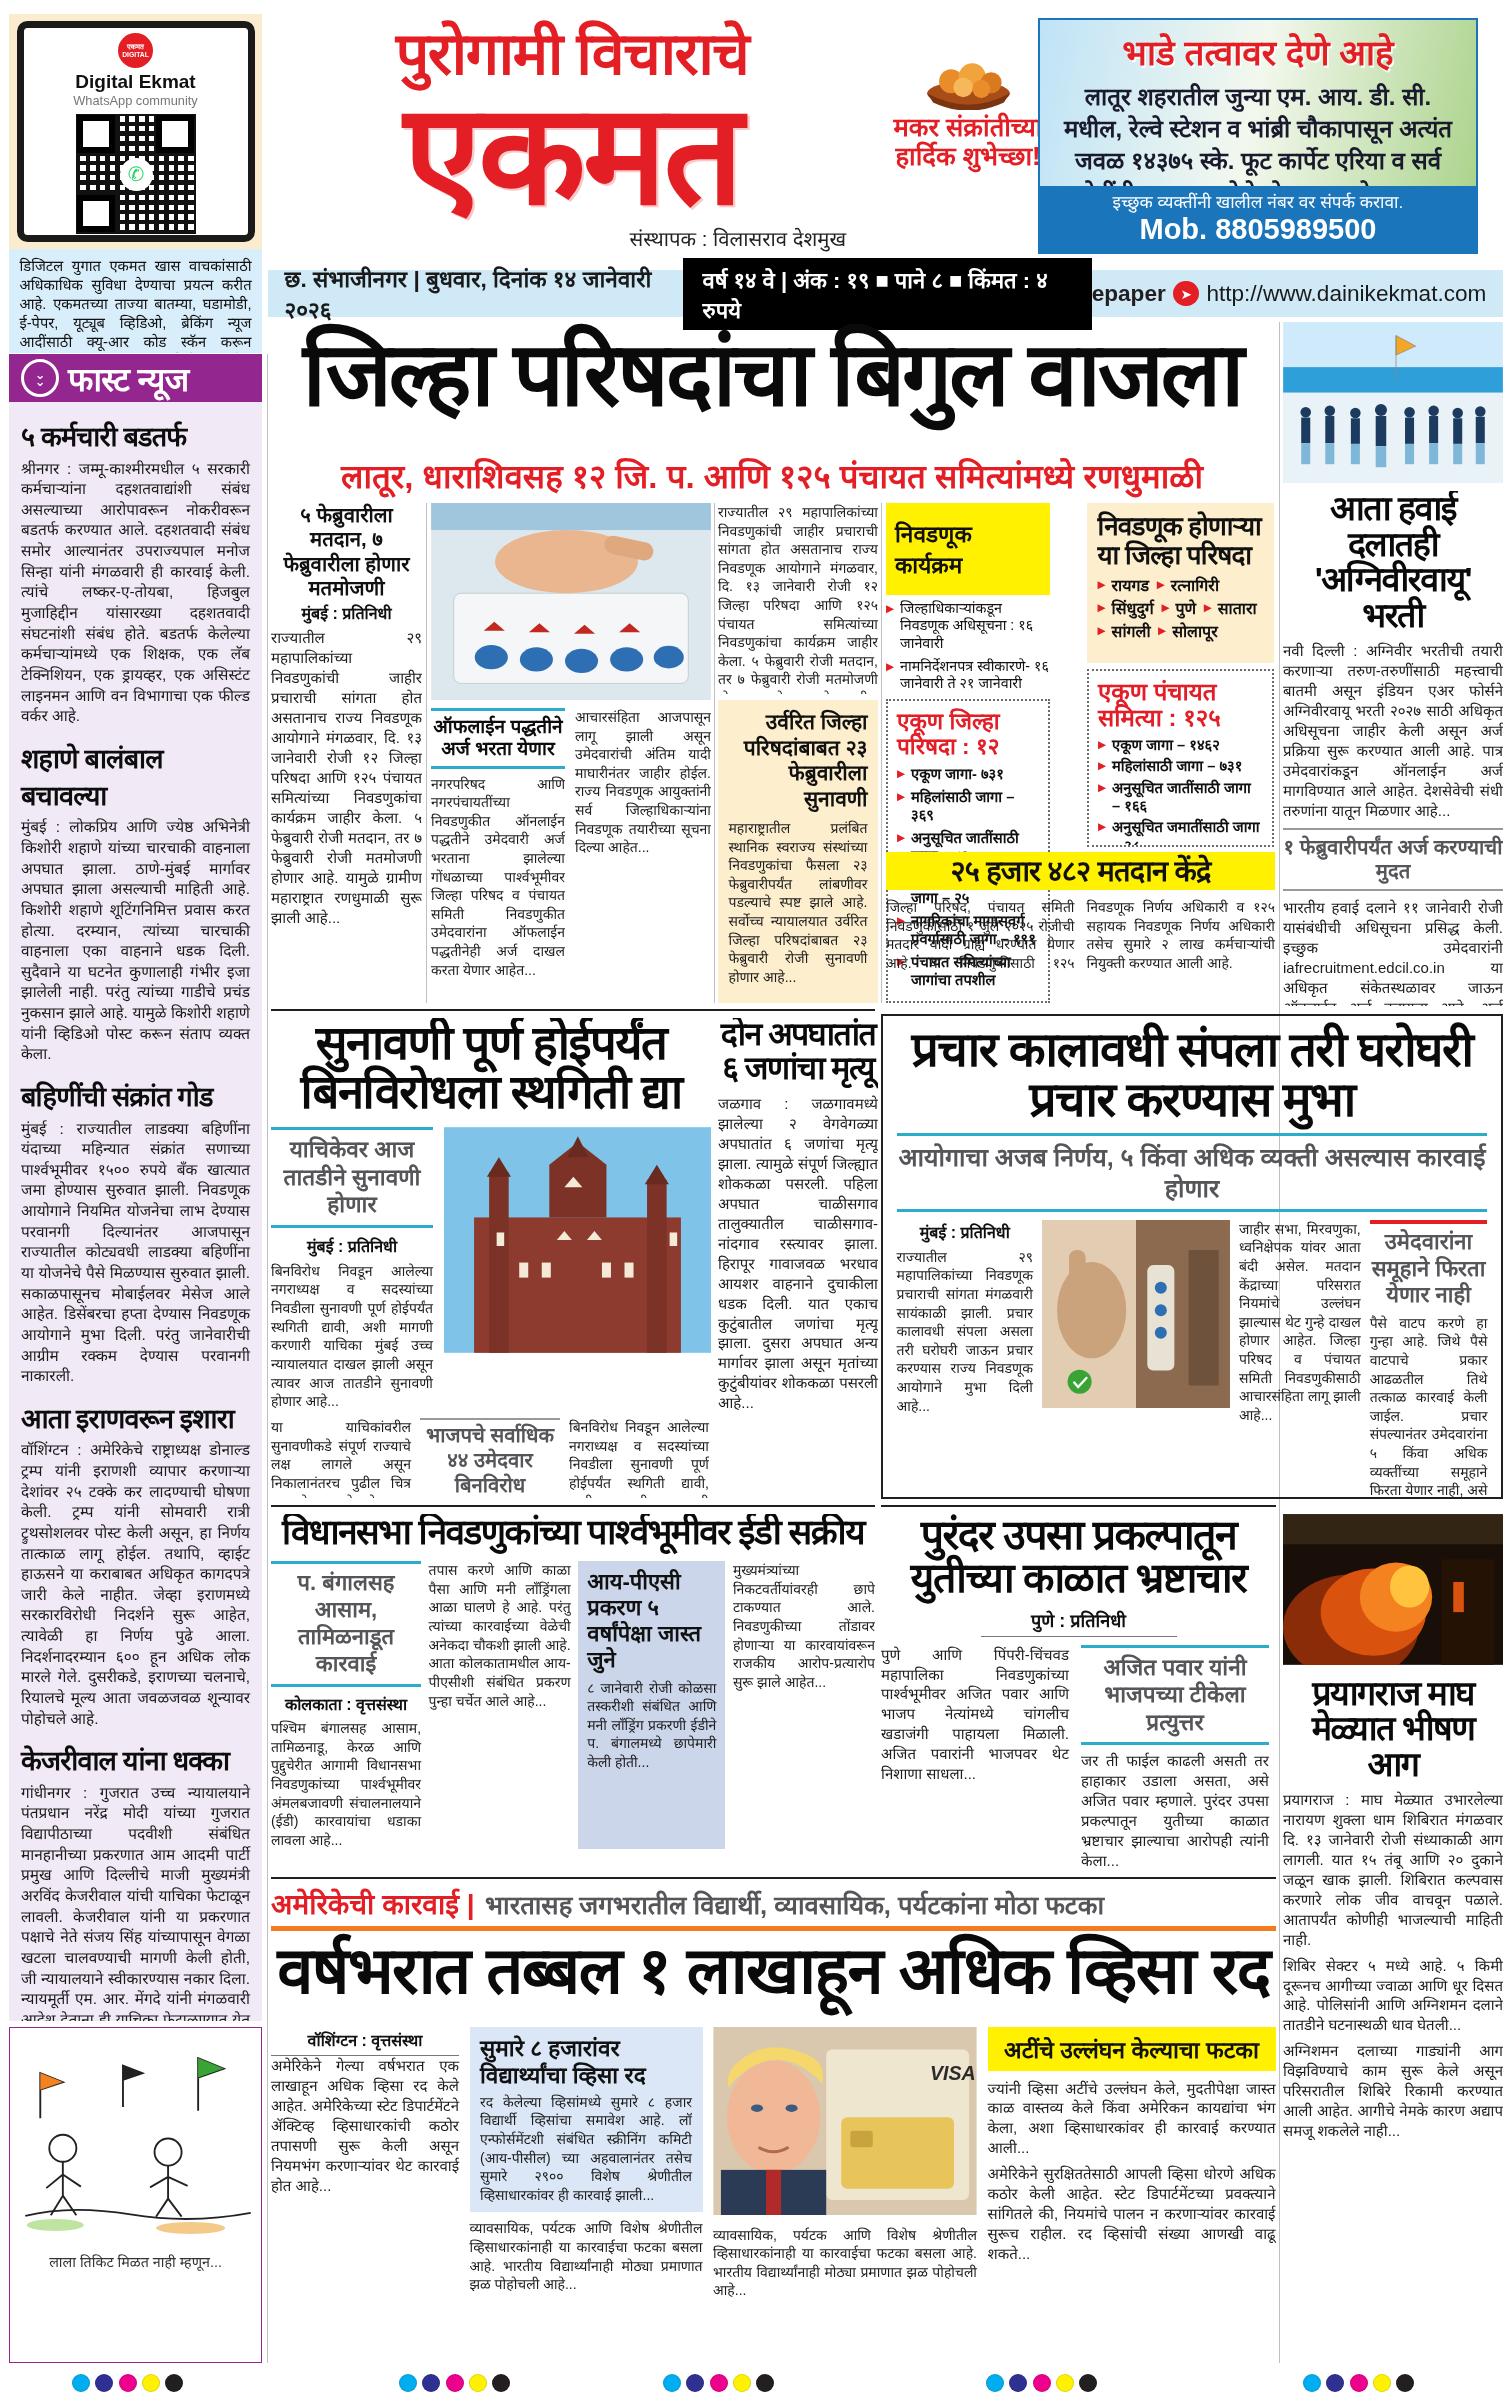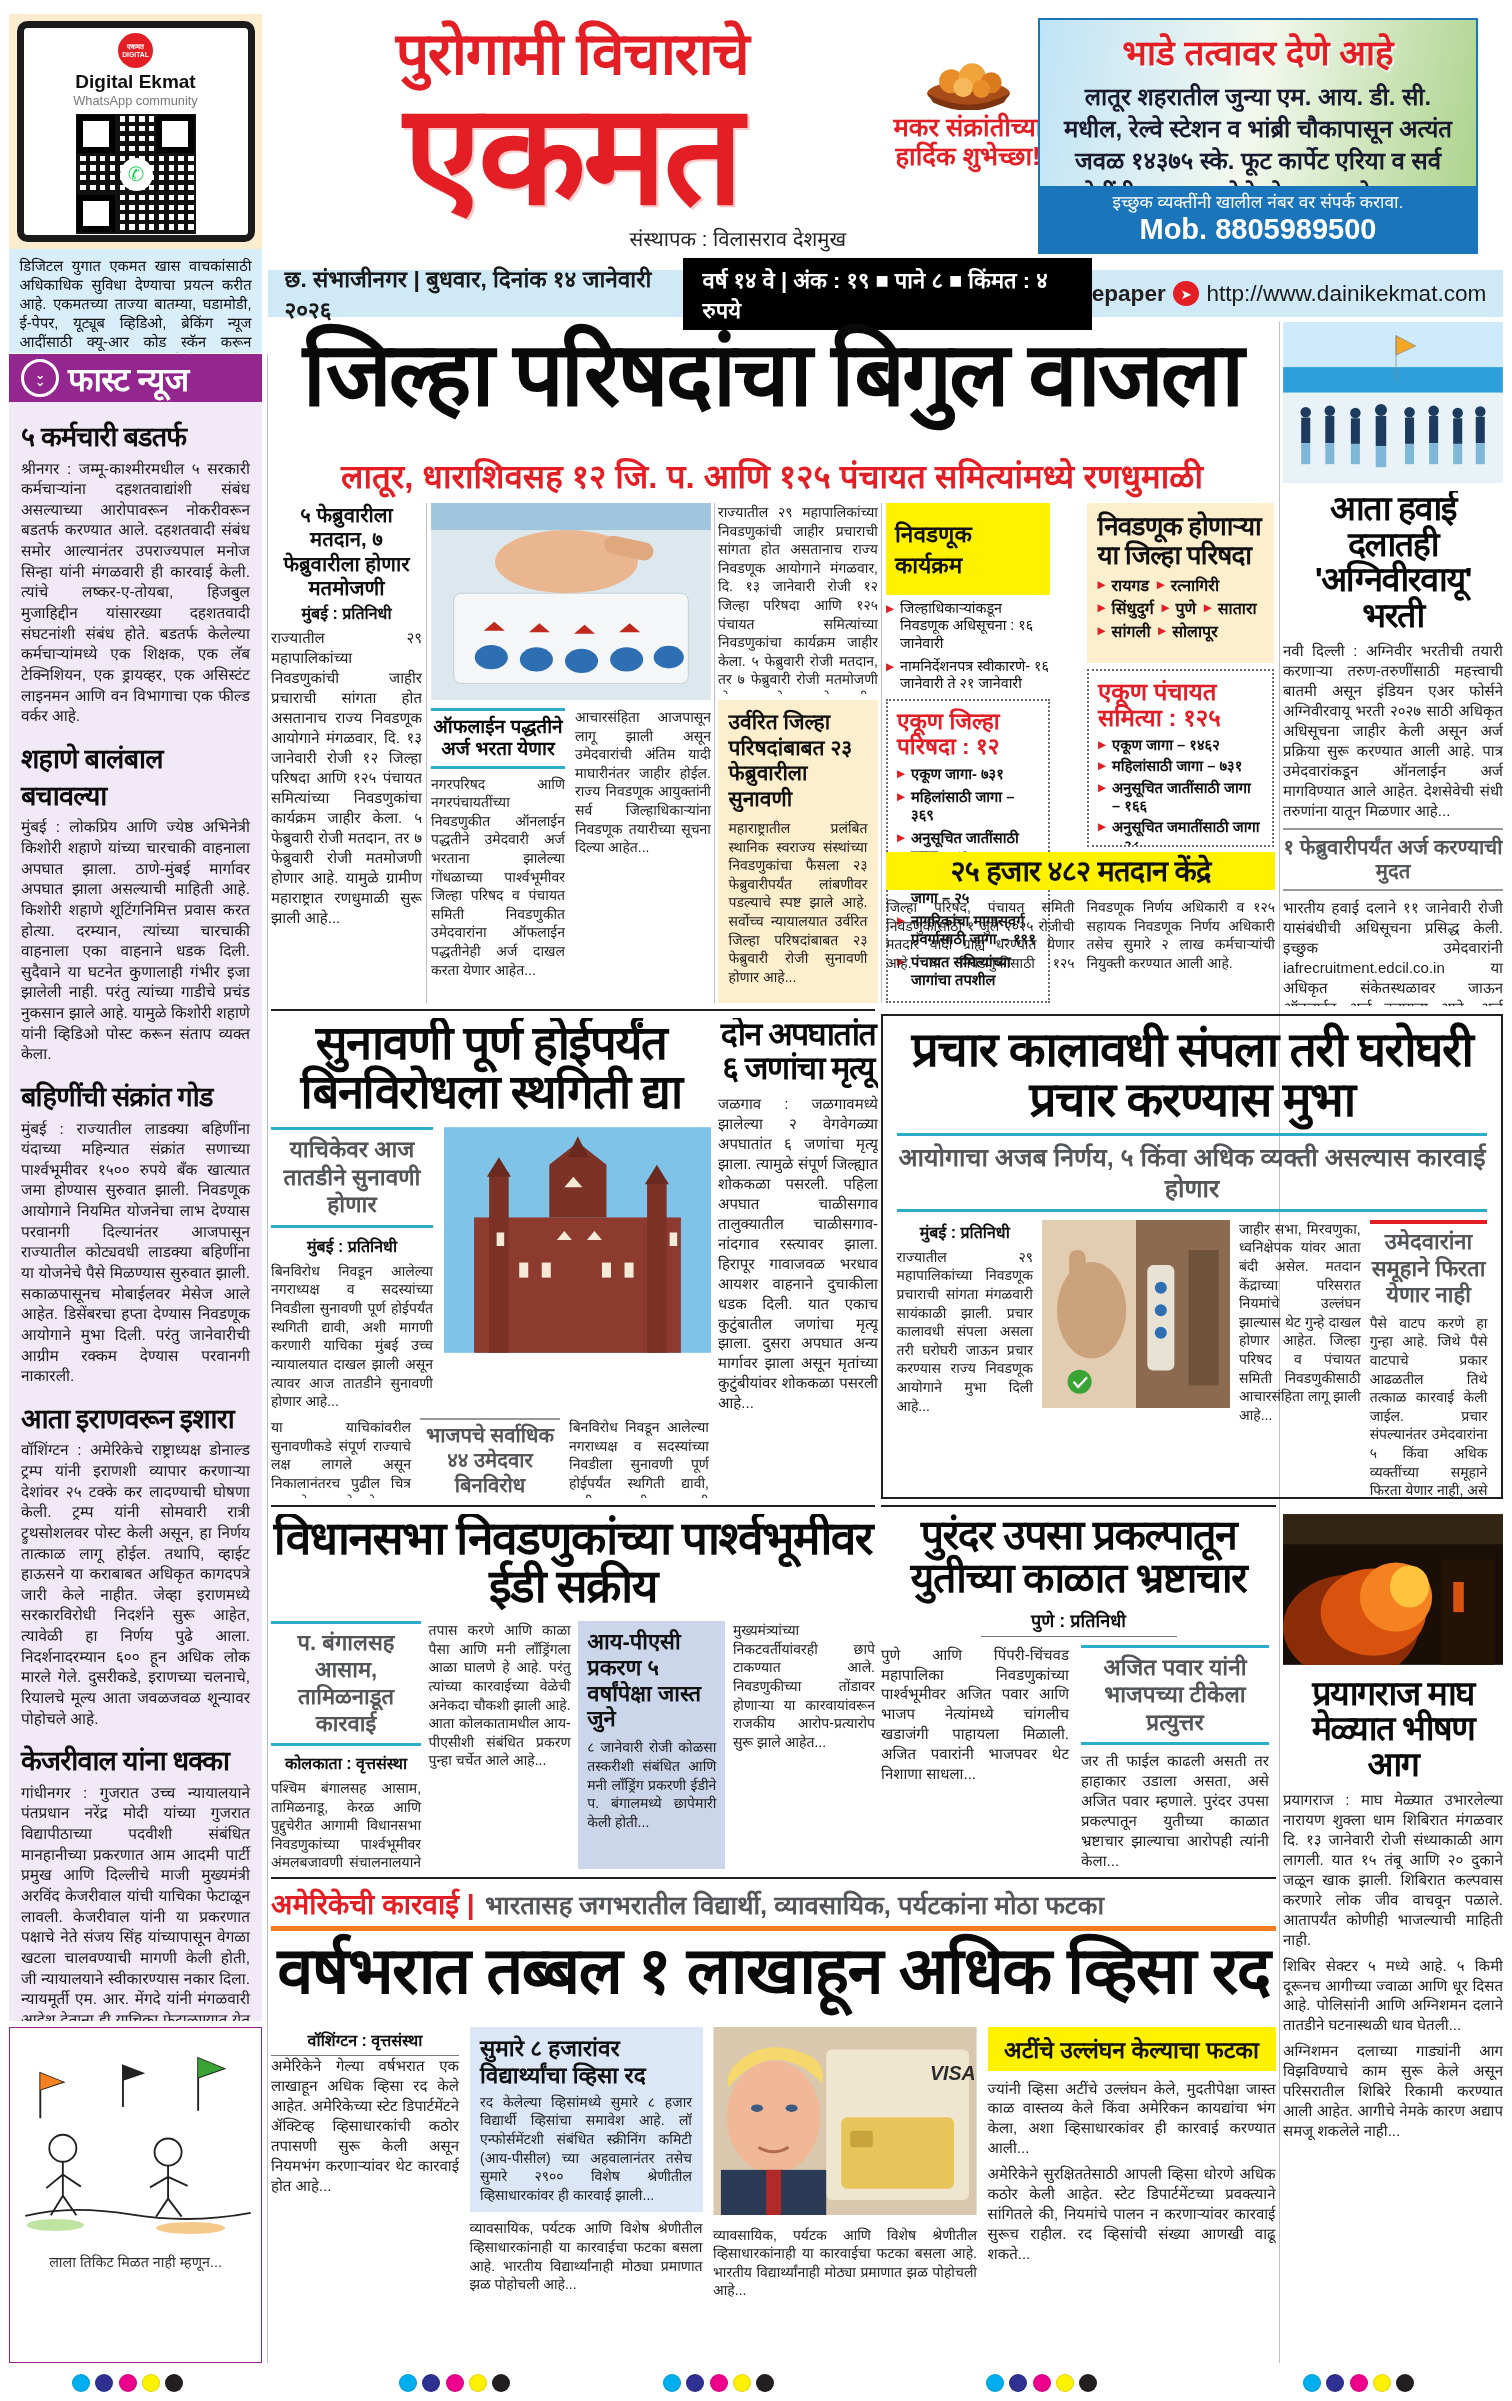--- a/index.html
+++ b/index.html
@@ -216,21 +216,21 @@
   </svg>
 
   <div class="abs" style="left:431px;top:708px;width:134px;height:295px;overflow:hidden">
     <div style="font-size:19px;font-weight:700;color:#0d0d0d;text-align:center;border-top:3px solid #2bacc9;border-bottom:3px solid #2bacc9;padding:4.5px 0;line-height:1.2">ऑफलाईन पद्धतीने अर्ज भरता येणार</div>
     <div class="bodytxt small" style="margin-top:6px">नगरपरिषद आणि नगरपंचायतींच्या निवडणुकीत ऑनलाईन पद्धतीने उमेदवारी अर्ज भरताना झालेल्या गोंधळाच्या पार्श्वभूमीवर जिल्हा परिषद व पंचायत समिती निवडणुकीत उमेदवारांना ऑफलाईन पद्धतीनेही अर्ज दाखल करता येणार आहेत...</div>
   </div>
   <div class="abs bodytxt small" style="left:575px;top:708px;width:136px;height:295px;overflow:hidden">आचारसंहिता आजपासून लागू झाली असून उमेदवारांची अंतिम यादी माघारीनंतर जाहीर होईल. राज्य निवडणूक आयुक्तांनी सर्व जिल्हाधिकाऱ्यांना निवडणूक तयारीच्या सूचना दिल्या आहेत...</div>
 
   <div class="abs bodytxt small" style="left:718px;top:503px;width:160px;height:191px;overflow:hidden">राज्यातील २९ महापालिकांच्या निवडणुकांची जाहीर प्रचाराची सांगता होत असतानाच राज्य निवडणूक आयोगाने मंगळवार, दि. १३ जानेवारी रोजी १२ जिल्हा परिषदा आणि १२५ पंचायत समित्यांच्या निवडणुकांचा कार्यक्रम जाहीर केला. ५ फेब्रुवारी रोजी मतदान, तर ७ फेब्रुवारी रोजी मतमोजणी होणार आहे. यामुळे ग्रामीण महाराष्ट्रात रणधुमाळी सुरू झाली आहे...</div>
   <div class="abs box-pad" style="left:718px;top:700px;width:160px;height:303px;background:#fdeecd;overflow:hidden">
-    <div style="font-size:21px;font-weight:700;line-height:1.22;text-align:left">उर्वरित जिल्हा परिषदांबाबत २३ फेब्रुवारीला सुनावणी</div>
+    <div style="font-size:21px;font-weight:700;line-height:1.22;text-align:right">उर्वरित जिल्हा परिषदांबाबत २३ फेब्रुवारीला सुनावणी</div>
     <div class="bodytxt small" style="margin-top:7.5px">महाराष्ट्रातील प्रलंबित स्थानिक स्वराज्य संस्थांच्या निवडणुकांचा फैसला २३ फेब्रुवारीपर्यंत लांबणीवर पडल्याचे स्पष्ट झाले आहे. सर्वोच्च न्यायालयात उर्वरित जिल्हा परिषदांबाबत २३ फेब्रुवारी रोजी सुनावणी होणार आहे...</div>
   </div>
 
   <div class="abs" style="left:886px;top:503px;width:164px;height:190px;overflow:hidden">
     <div style="display:inline-block;background:#fff100;font-size:22.6px;font-weight:700;padding:15px 9px">निवडणूक कार्यक्रम</div>
     <div style="margin-top:4.5px">
 
     <div class="li-row" style="font-size:14.3px">
         <span class="tri">▶</span>
         <span>जिल्हाधिकाऱ्यांकडून निवडणूक अधिसूचना : १६ जानेवारी</span>
@@ -425,21 +425,21 @@
         <div class="bodytxt small">पैसे वाटप करणे हा गुन्हा आहे. जिथे पैसे वाटपाचे प्रकार आढळतील तिथे तत्काळ कारवाई केली जाईल. प्रचार संपल्यानंतर उमेदवारांना ५ किंवा अधिक व्यक्तींच्या समूहाने फिरता येणार नाही, असे आयोगाने स्पष्ट केले आहे...</div>
 
       </div>
     </div>
   </div>
 
   <div class="hline" style="left:271px;top:1505px;width:604px"></div>
   <div class="hline" style="left:881px;top:1505px;width:395px"></div>
 
   <div class="abs" style="left:271px;top:1514px;width:604px;height:355px;overflow:hidden">
-    <div class="hl center" style="font-size:46px">विधानसभा निवडणुकांच्या पार्श्वभूमीवर ईडी सक्रीय</div>
+    <div class="hl center" style="font-size:35px">विधानसभा निवडणुकांच्या पार्श्वभूमीवर ईडी सक्रीय</div>
     <div style="display:flex;gap:7.5px;margin-top:10.5px">
       <div style="width:151px">
         <div class="cyansub" style="font-size:22px">प. बंगालसह आसाम, तामिळनाडूत कारवाई</div>
         <div class="byline" style="margin-top:4.5px">कोलकाता : वृत्तसंस्था</div>
         <div class="bodytxt small">पश्चिम बंगालसह आसाम, तामिळनाडू, केरळ आणि पुद्दुचेरीत आगामी विधानसभा निवडणुकांच्या पार्श्वभूमीवर अंमलबजावणी संचालनालयाने (ईडी) कारवायांचा धडाका लावला आहे...</div>
       </div>
       <div class="bodytxt small" style="width:143px">तपास करणे आणि काळा पैसा आणि मनी लाँड्रिंगला आळा घालणे हे आहे. परंतु त्यांच्या कारवाईच्या वेळेची अनेकदा चौकशी झाली आहे. आता कोलकातामधील आय-पीएसीशी संबंधित प्रकरण पुन्हा चर्चेत आले आहे...</div>
       <div style="width:148px;background:#ccd6ea;padding:7.5px 9px;box-sizing:border-box">
         <div style="font-size:22px;font-weight:700;line-height:1.18">आय-पीएसी प्रकरण ५ वर्षांपेक्षा जास्त जुने</div>
         <div class="bodytxt small" style="margin-top:6px">८ जानेवारी रोजी कोळसा तस्करीशी संबंधित आणि मनी लाँड्रिंग प्रकरणी ईडीने प. बंगालमध्ये छापेमारी केली होती...</div>

